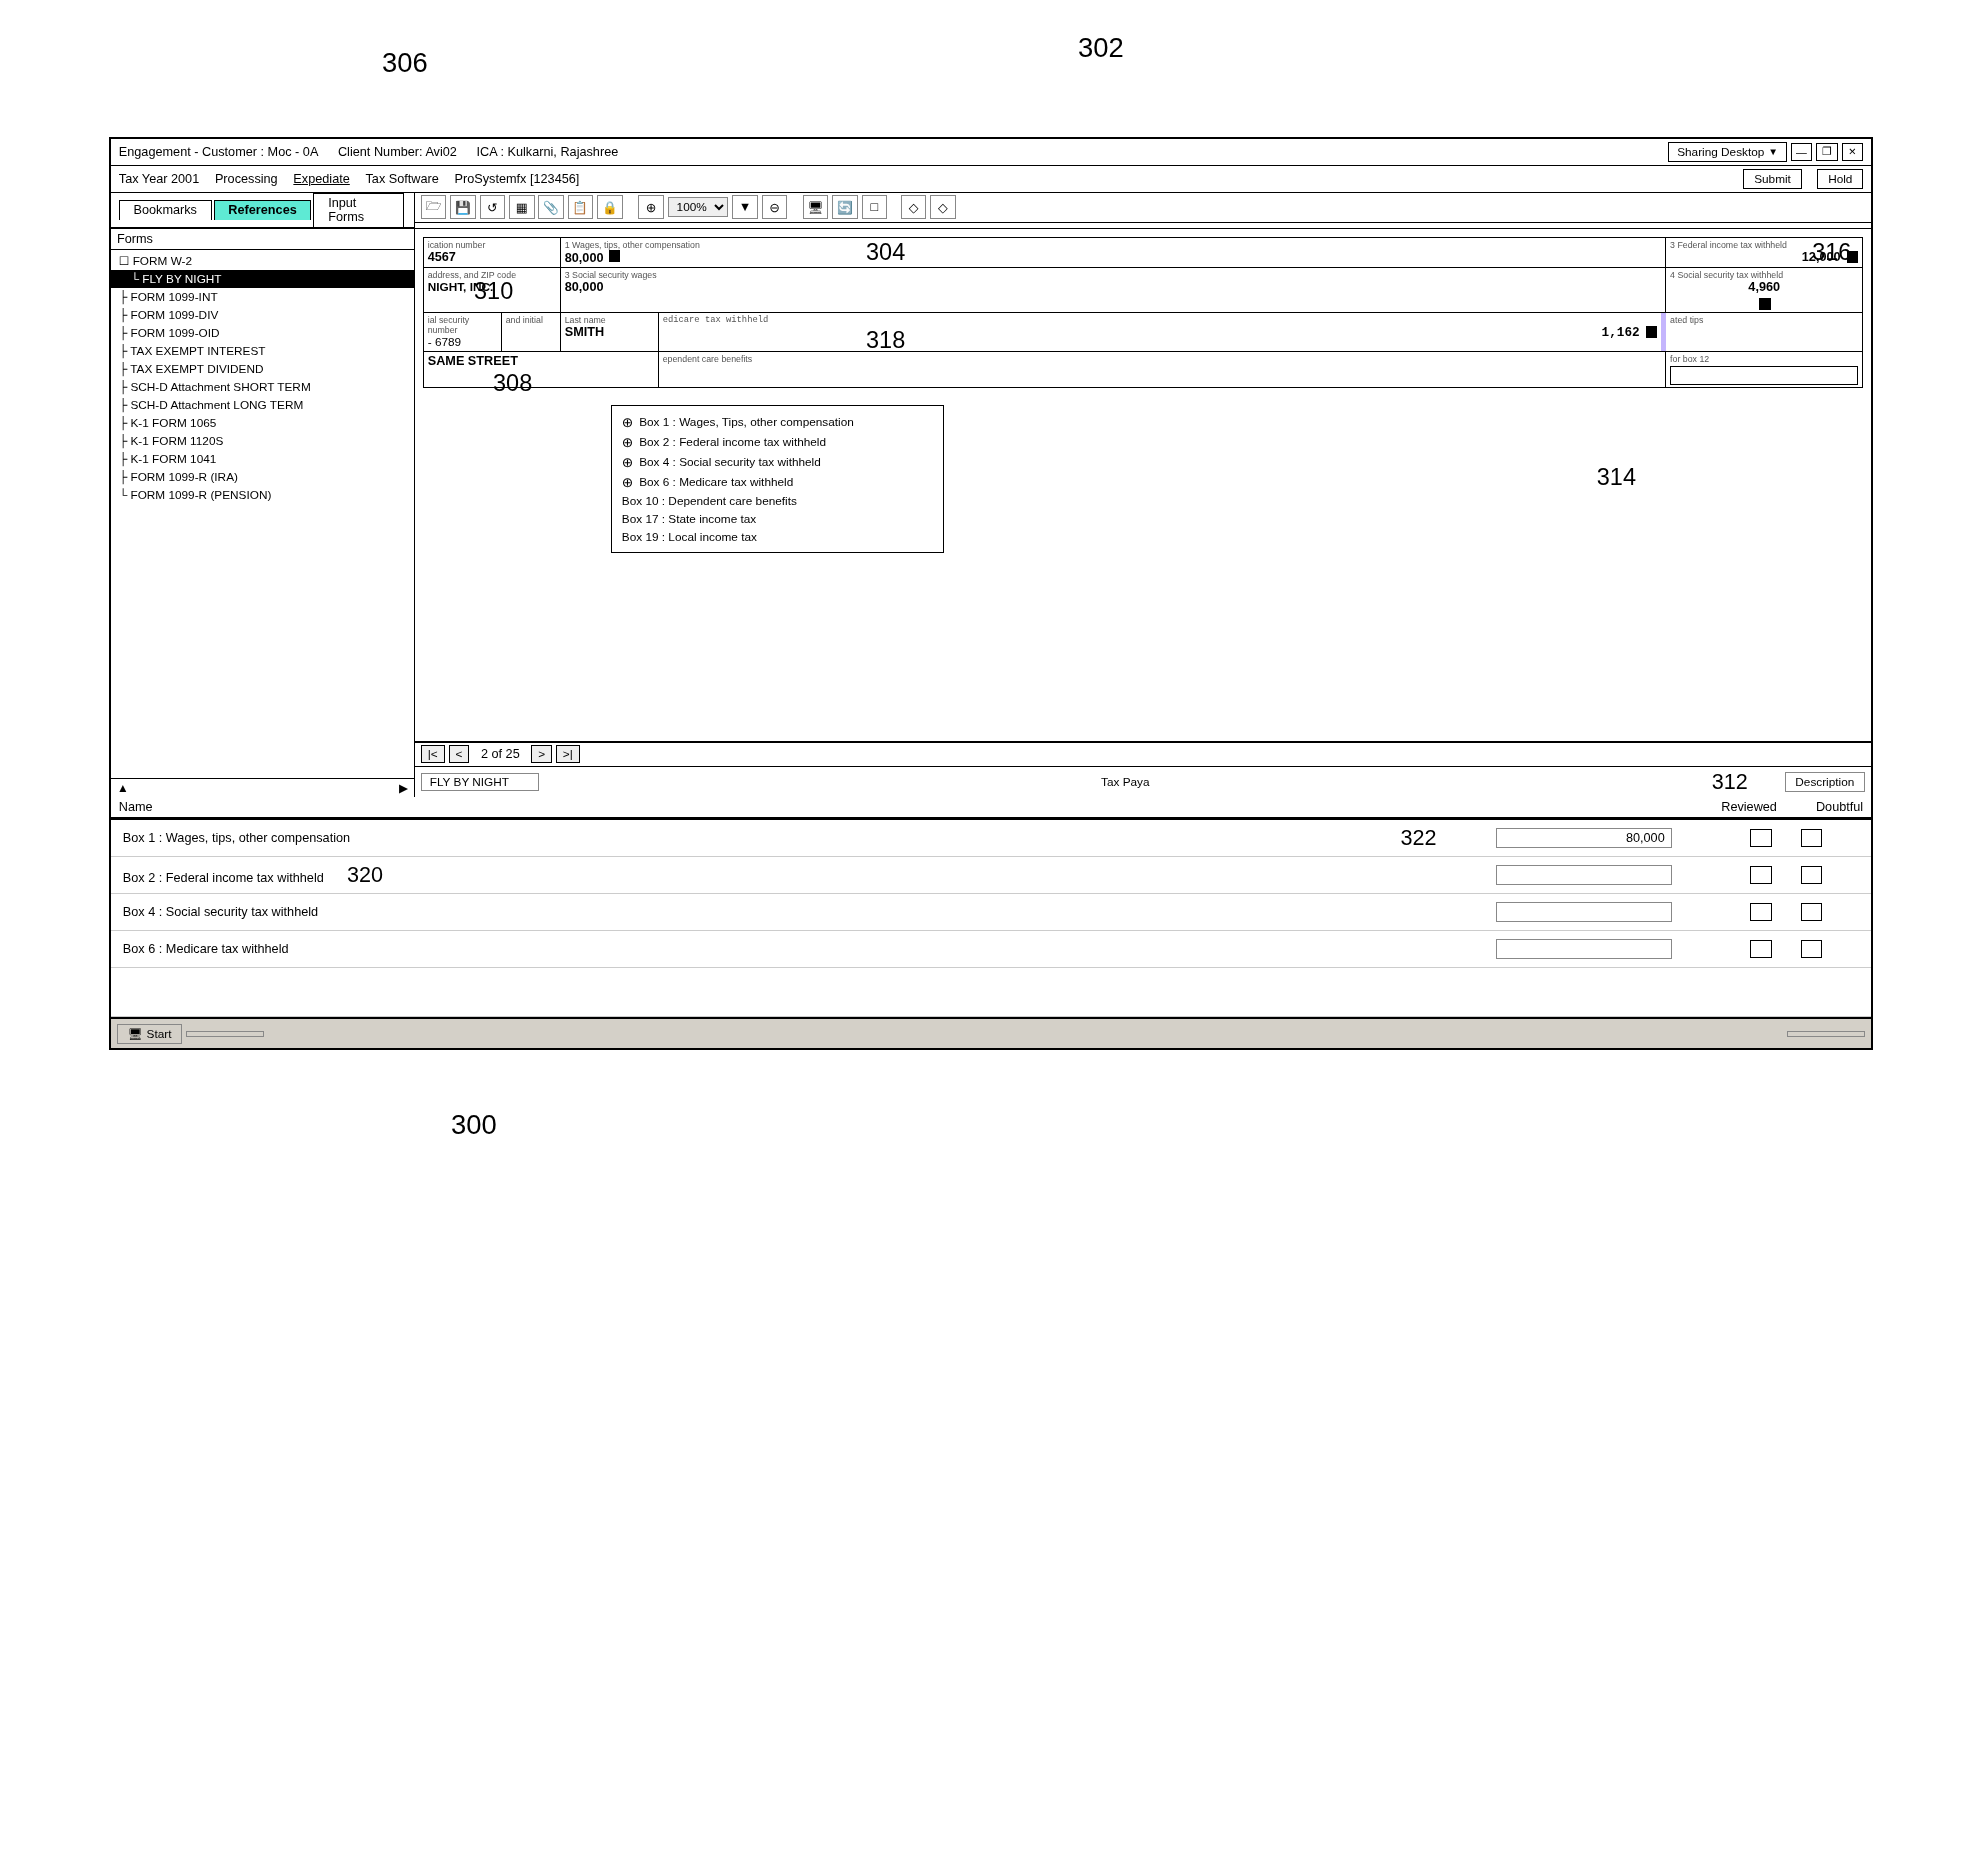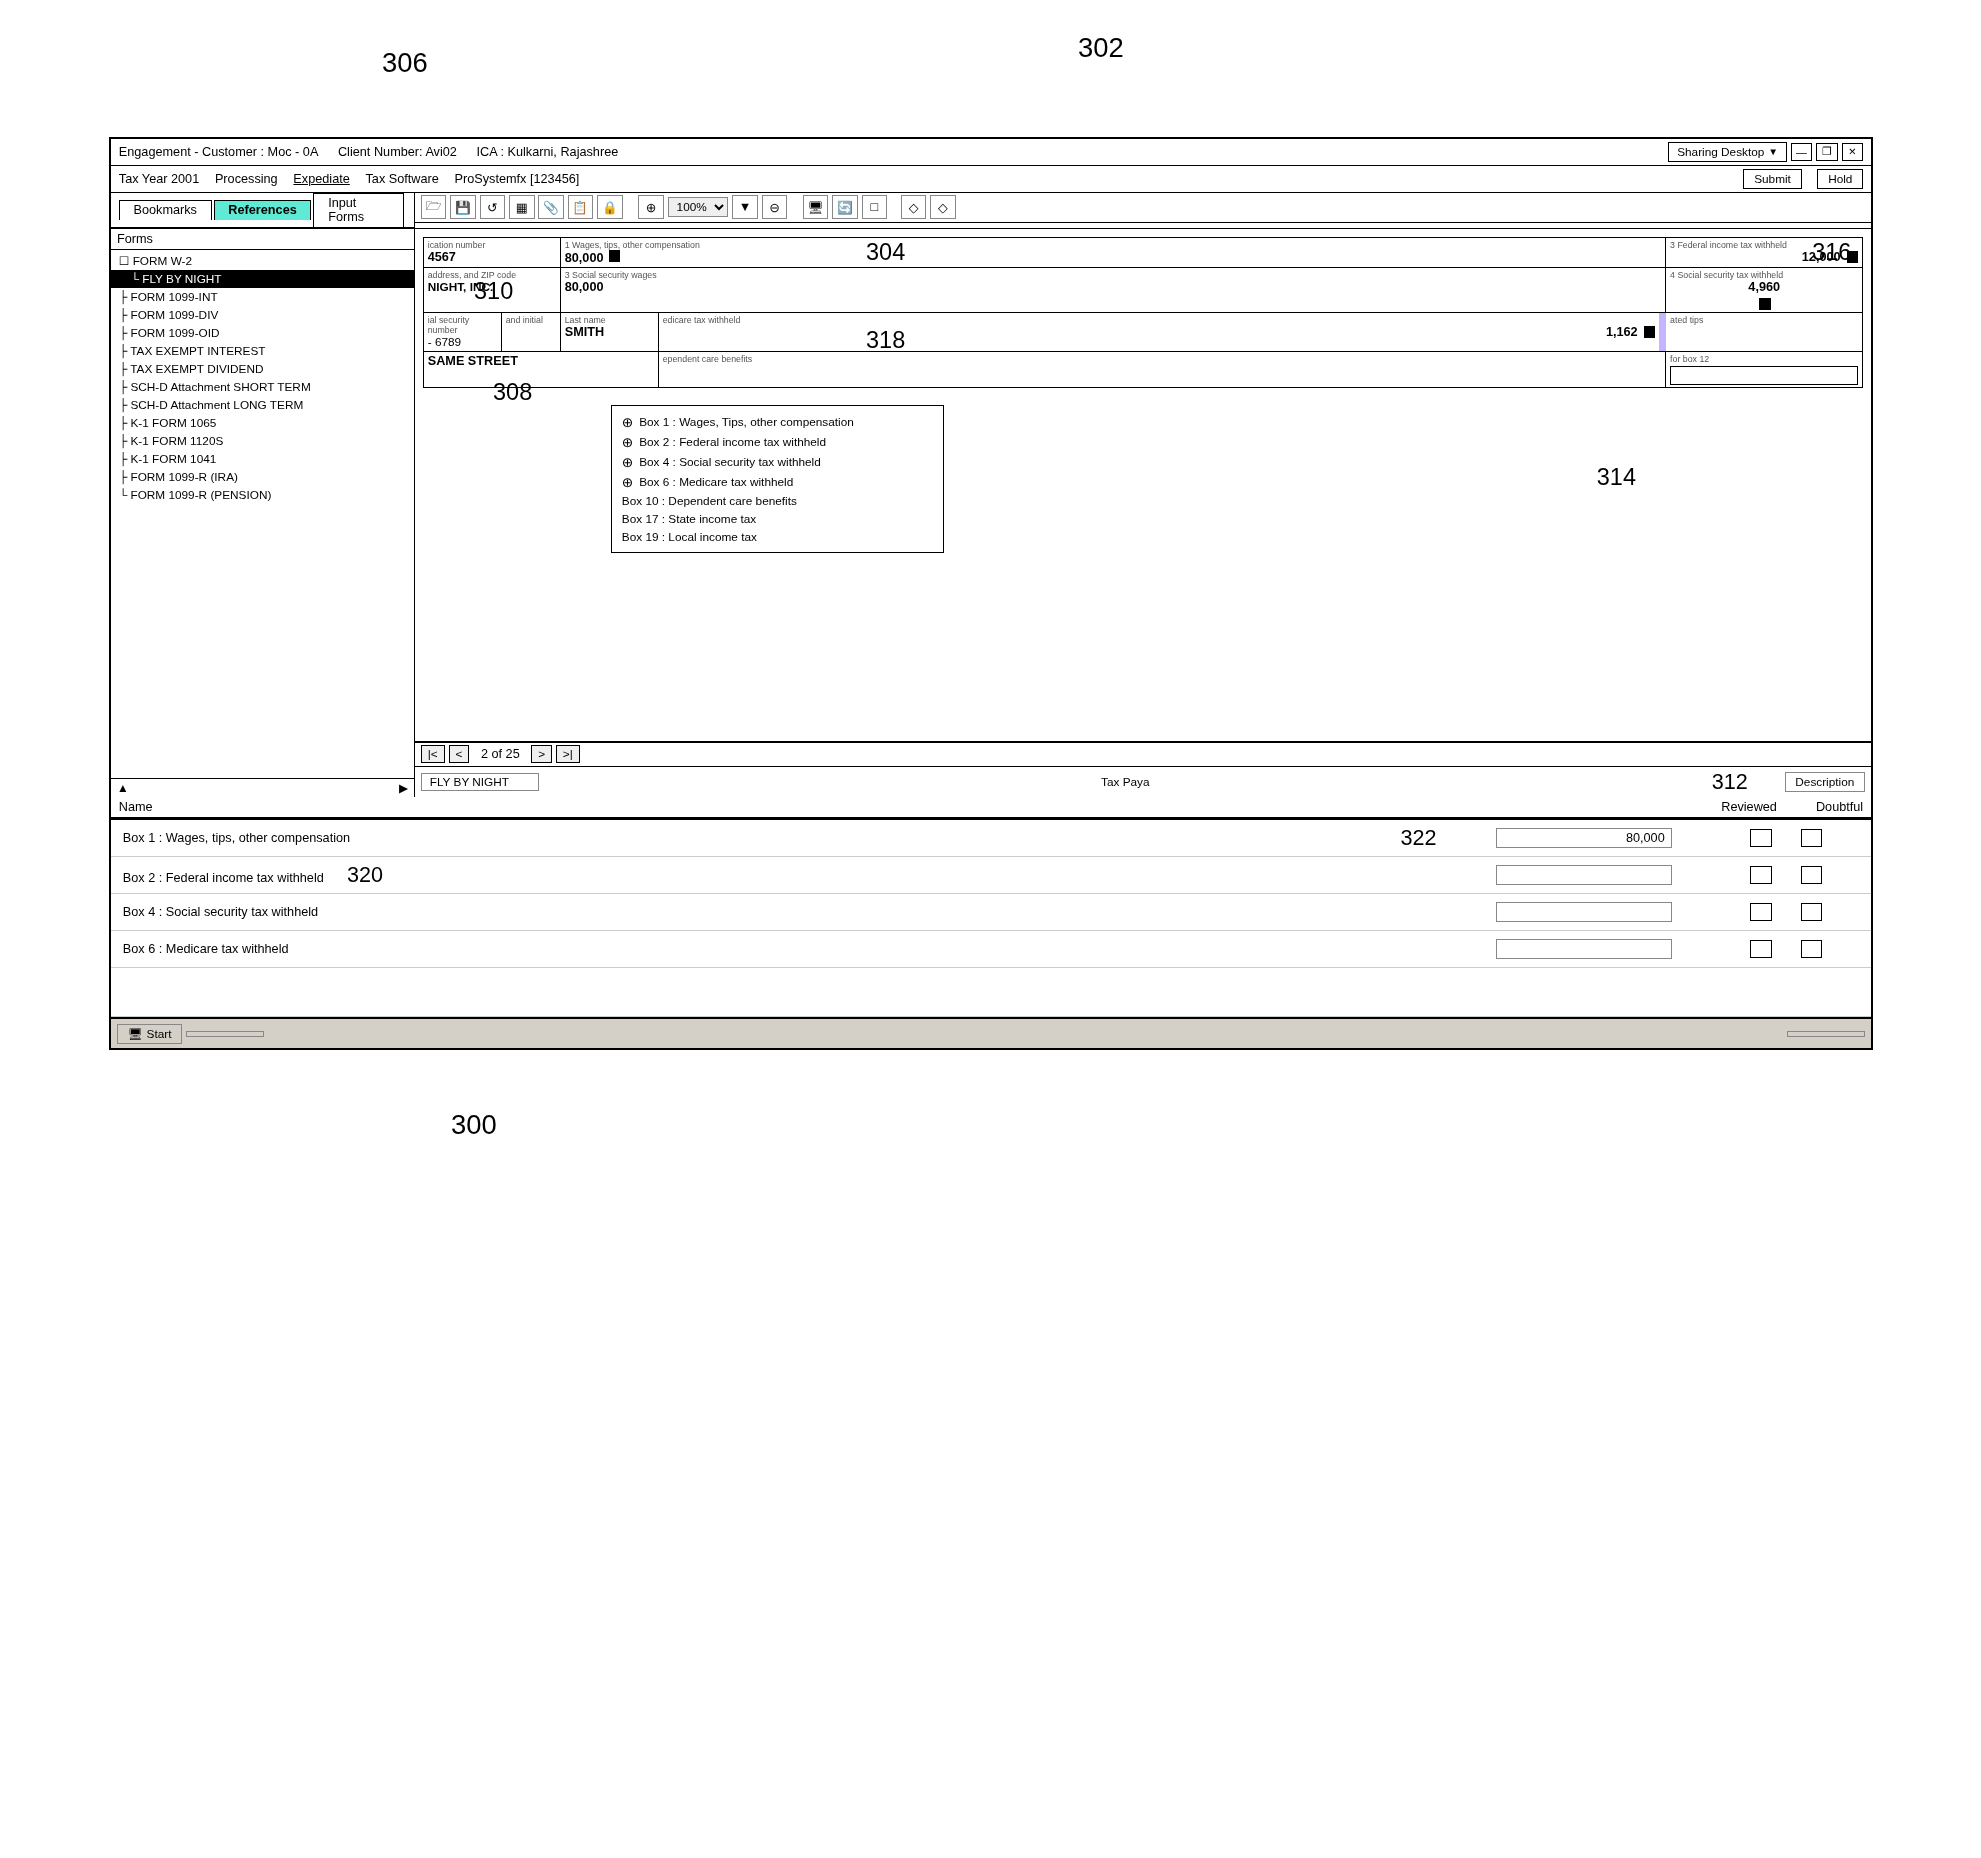--- a/index.html
+++ b/index.html
@@ -566,21 +566,21 @@
                 <span class="w2-cell-label">ial security number</span>
                 <span style="font-size:11.8px;">- 6789</span>
               </div>
               <div style="width:59px; border-right:1px solid #000; padding:2px 3.9px;">
                 <span class="w2-cell-label">and initial</span>
               </div>
               <div style="width:98px; border-right:1px solid #000; padding:2px 3.9px;">
                 <span class="w2-cell-label">Last name</span>
                 <span style="font-size:12.7px; font-weight:bold;">SMITH</span>
               </div>
-              <div style="flex:1; border-right:7px solid #c4b5fd; padding:2px 3.9px;">
+              <div style="flex:1; border-right:5px solid #c4b5fd; padding:2px 3.9px;font-family:Liberation Mono, monospace;">
                 <span class="w2-cell-label">edicare tax withheld</span>
                 <div style="text-align:right; font-size:12.7px; font-weight:bold; display:flex; align-items:center; justify-content:flex-end; gap:3.9px;">
                   <span>1,162</span>
                   <span class="black-square"></span>
                 </div>
               </div>
               <div style="width:196px; padding:2px 3.9px;">
                 <span class="w2-cell-label">ated tips</span>
               </div>
             </div>
@@ -624,21 +624,21 @@
               <div class="tooltip-item">
                 <span>Box 19 : Local income tax</span>
               </div>
             </div>
 
           </div>
 
           <div class="ref-label" style="position:absolute; top:9.8px; left:451px; font-size:23.5px;">304</div>
           <div class="ref-label" style="position:absolute; top:9.8px; right:19.6px; font-size:23.5px;">316</div>
           <div class="ref-label" style="position:absolute; top:49px; left:59px; font-size:23.5px;">310</div>
-          <div class="ref-label" style="position:absolute; top:150px; left:78px; font-size:23.5px;">308</div>
+          <div class="ref-label" style="position:absolute; top:141px; left:78px; font-size:23.5px;">308</div>
           <div class="ref-label" style="position:absolute; top:98px; left:451px; font-size:23.5px;">318</div>
           <div class="ref-label" style="position:absolute; top:235px; right:235px; font-size:23.5px;">314</div>
         </div>
 
         <div class="form-nav">
           <button class="nav-arrow">|&lt;</button>
           <button class="nav-arrow">&lt;</button>
           <span class="nav-page">2 of 25</span>
           <button class="nav-arrow">&gt;</button>
           <button class="nav-arrow">&gt;|</button>

